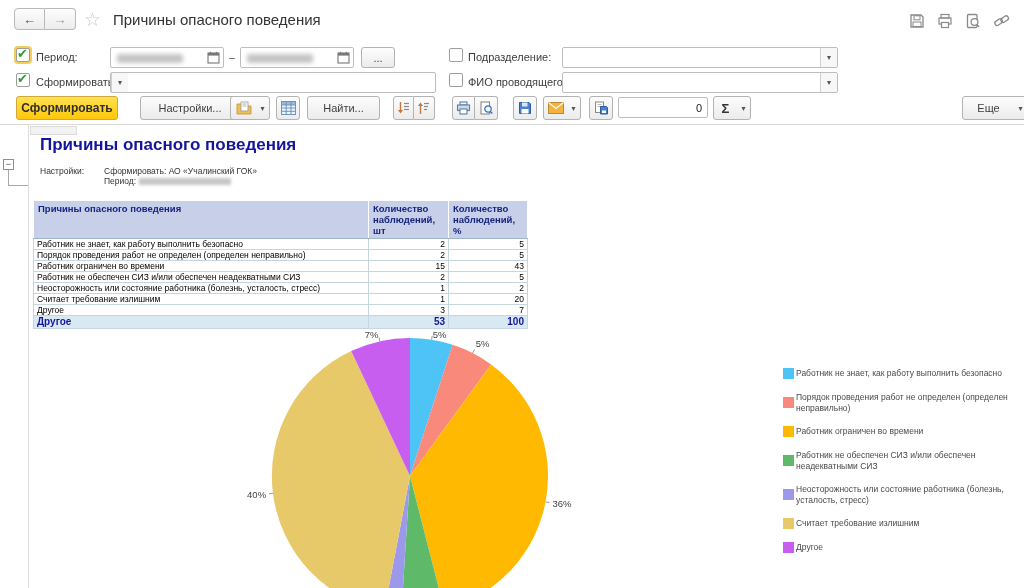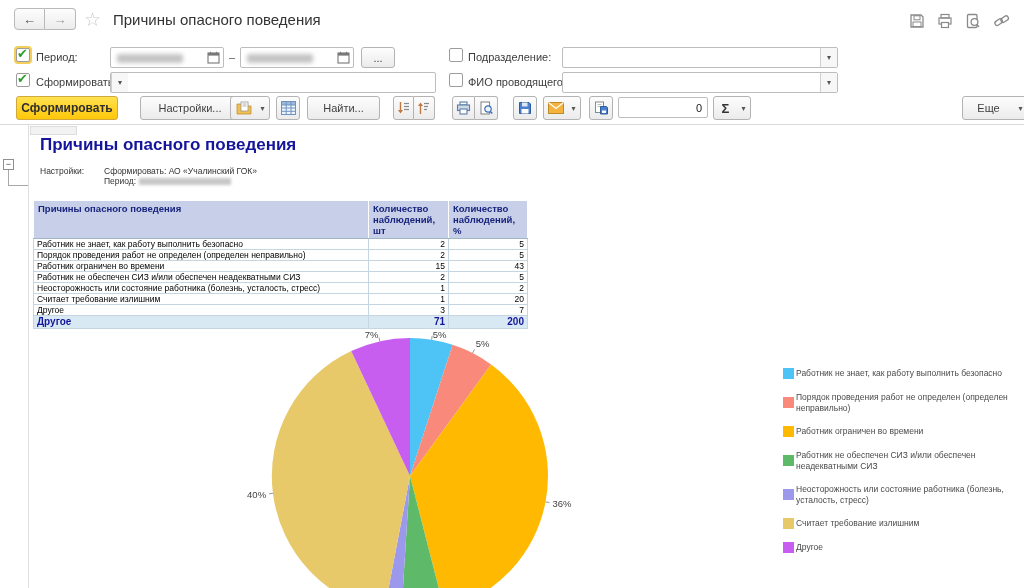--- a/index.html
+++ b/index.html
@@ -331,22 +331,22 @@
           </tr>
           <tr>
             <td>Другое</td>
             <td class="num">3</td>
             <td class="num">7</td>
           </tr>
         </tbody>
       <tfoot>
         <tr class="total">
           <td>Другое</td>
-          <td class="num">71</td>
-          <td class="num">200</td>
+          <td class="num">53</td>
+          <td class="num">100</td>
         </tr>
       </tfoot>
     </table>
 
     <div class="chartrow">
       <svg class="pie" id="pie-svg" width="720" height="263" viewBox="0 0 720 263">
           <path d="M380,150 L380.0,12.0 A138,138 0 0 1 422.6,18.8 Z" fill="#4ec3f6"></path>
           <line x1="401.5879561755519" y1="13.699008997870976" x2="402.21369403571276" y2="9.748255635490437" stroke="#9a9a9a" stroke-width="1"></line>
           <text x="402.7" y="12.0" text-anchor="start" font-size="9.5" fill="#3f3f3f">5%</text>
           <path d="M380,150 L422.6,18.8 A138,138 0 0 1 461.1,38.4 Z" fill="#f9897b"></path>

